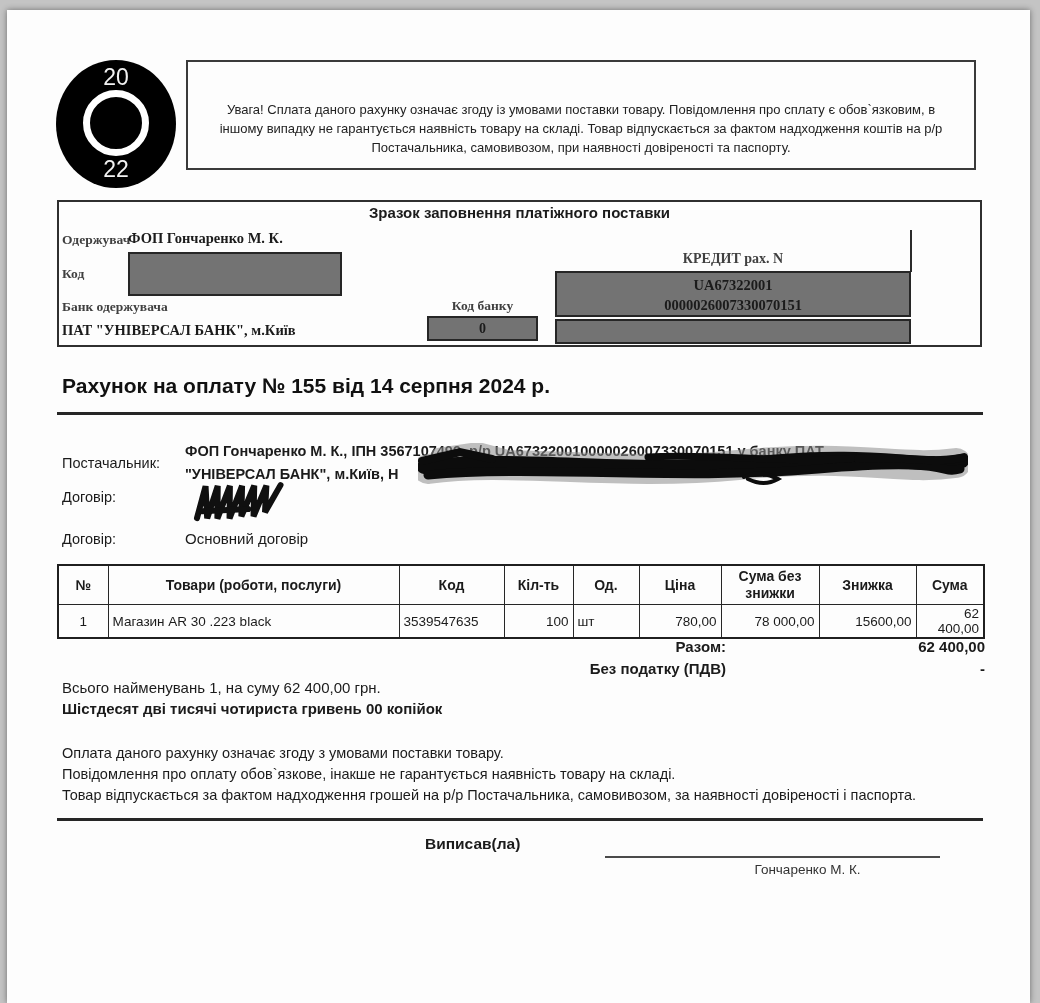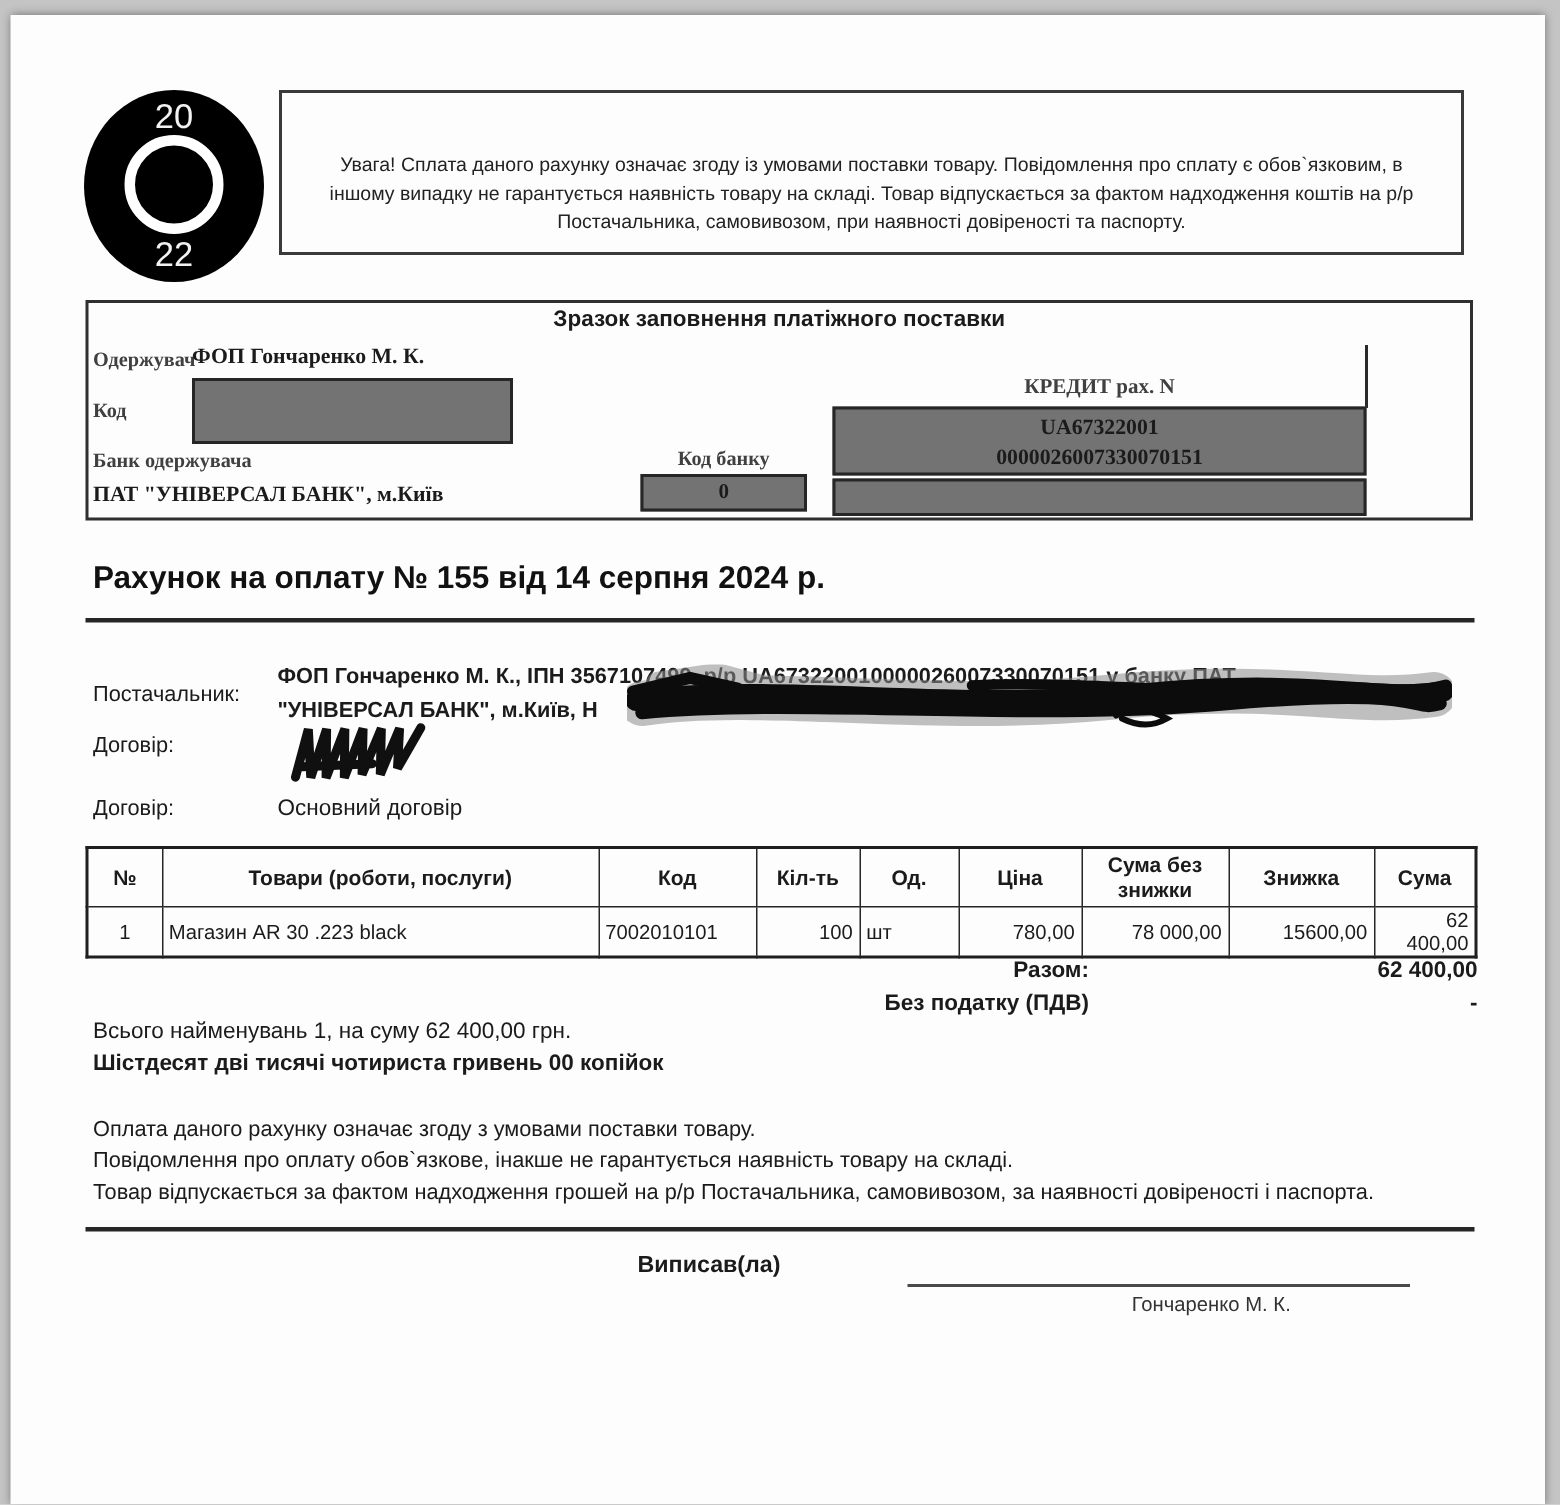--- a/index.html
+++ b/index.html
@@ -165,21 +165,21 @@
       <th>Кіл-ть</th>
       <th>Од.</th>
       <th>Ціна</th>
       <th>Сума без знижки</th>
       <th>Знижка</th>
       <th>Сума</th>
     </tr>
     <tr class="data">
       <td class="ac">1</td>
       <td class="al">Магазин AR 30 .223 black</td>
-      <td class="al">7002010101</td>
+      <td class="al">3539547635</td>
       <td class="ar">100</td>
       <td class="al">шт</td>
       <td class="ar">780,00</td>
       <td class="ar">78 000,00</td>
       <td class="ar">15600,00</td>
       <td class="ar">62 400,00</td>
     </tr>
   </tbody>
     </table>
 

